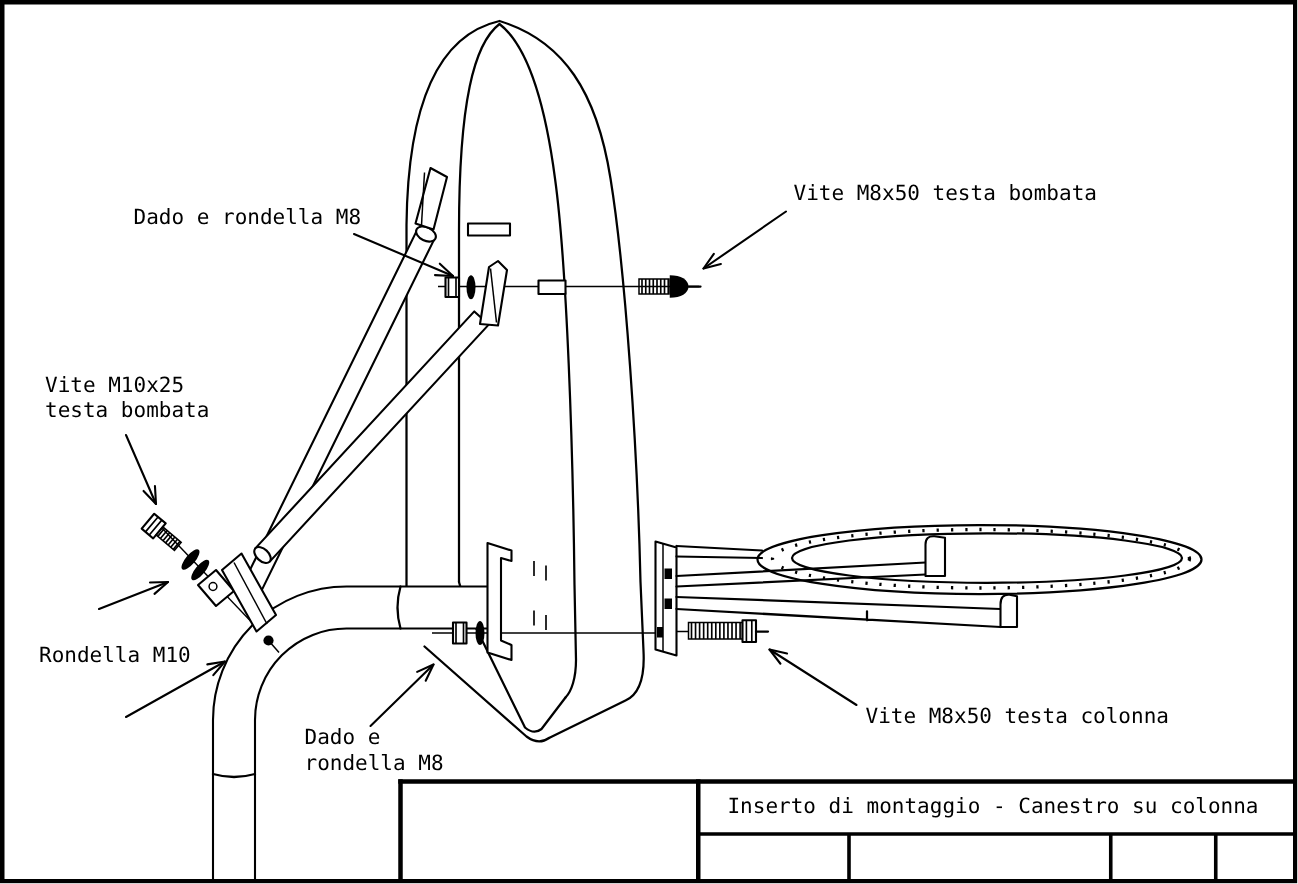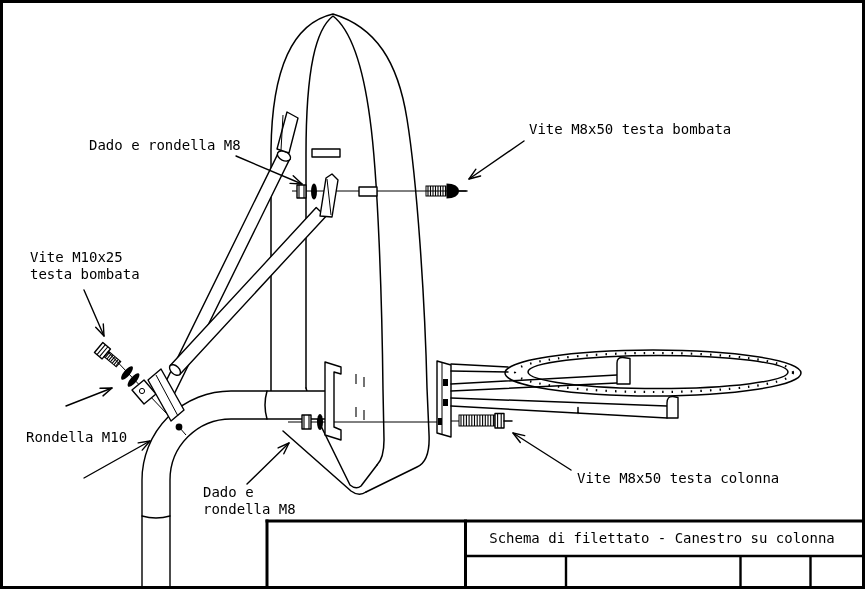--- a/index.html
+++ b/index.html
@@ -237,15 +237,15 @@
 
   <div class="lbl" style="left:89px;top:137px;">Dado e rondella M8</div>
   <div class="lbl" style="left:529px;top:121px;">Vite M8x50 testa bombata</div>
   <div class="lbl" style="left:30px;top:249px;">Vite M10x25
 testa bombata</div>
   <div class="lbl" style="left:15px;top:429px;margin-left:11px;">Rondella M10</div>
   <div class="lbl" style="left:203px;top:484px;">Dado e
 rondella M8</div>
   <div class="lbl" style="left:577px;top:470px;">Vite M8x50 testa colonna</div>
 
-  <div class="title-cell">Schema di filettato - Canestro su colonna</div>
+  <div class="title-cell">Inserto di montaggio - Canestro su colonna</div>
 
 </div>
 
 </body></html>

